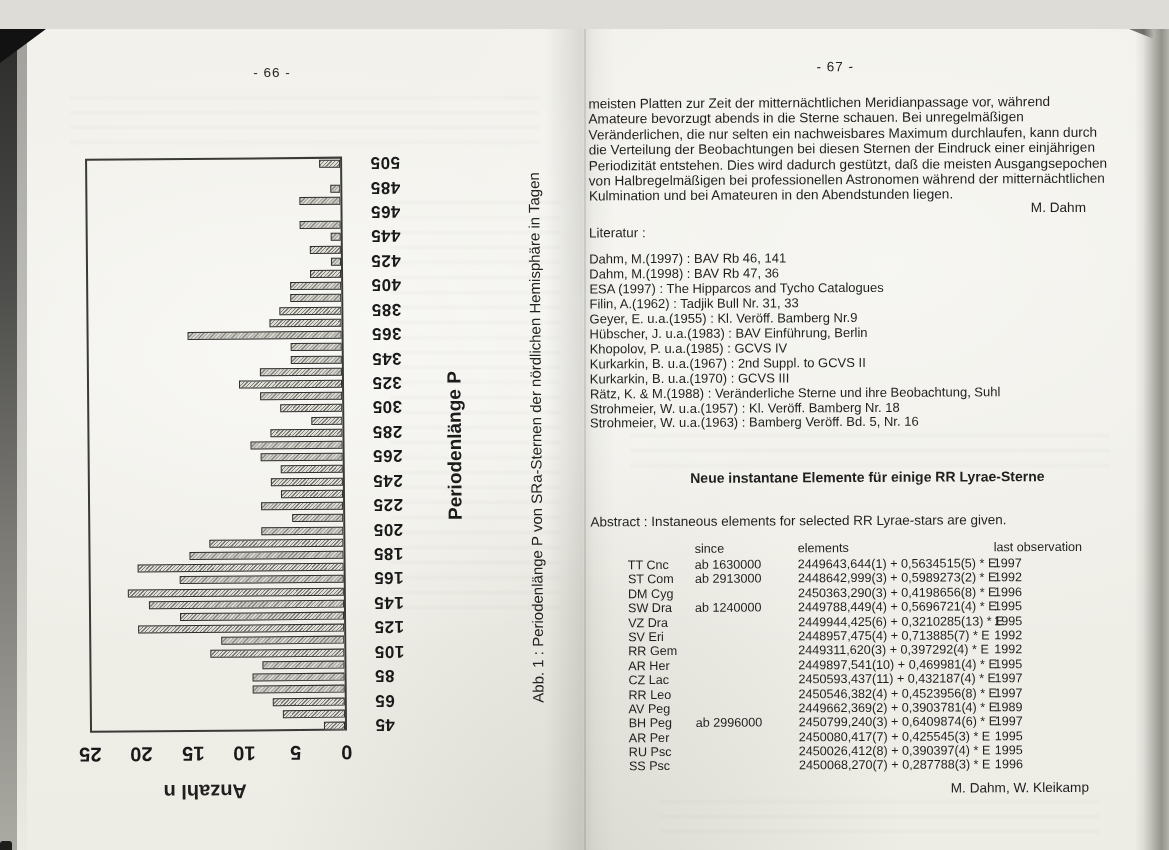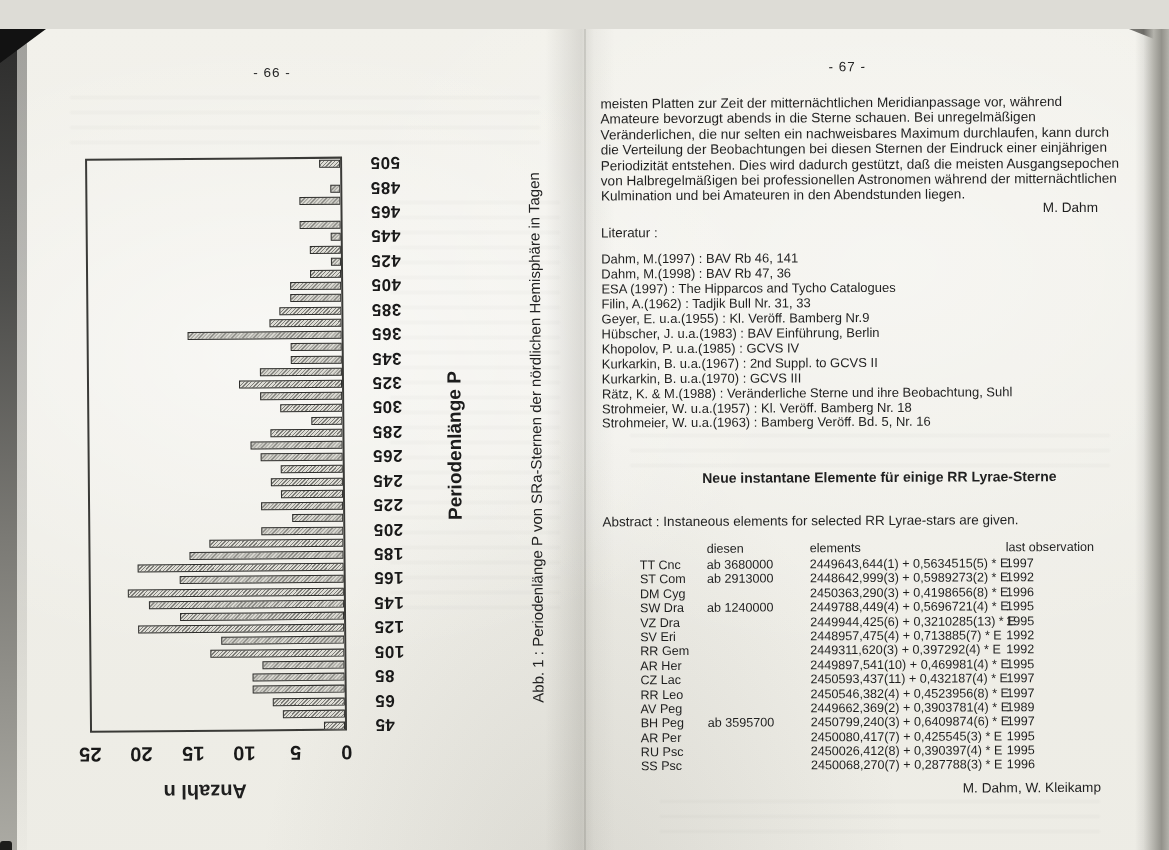--- a/index.html
+++ b/index.html
@@ -51,21 +51,21 @@
   .axis-period{position:absolute;left:396px;top:40px;width:62px;height:520px;
     display:flex;align-items:center;justify-content:center;}
   .axis-period span{display:inline-block;transform:rotate(-90deg);white-space:nowrap;
     font-size:19px;font-weight:700;color:#1c1c1c;}
   .fig-caption{position:absolute;left:478px;top:0;width:60px;height:584px;
     display:flex;align-items:center;justify-content:center;}
   .fig-caption span{display:inline-block;transform:rotate(-90deg);white-space:nowrap;
     font-size:15px;color:#222;}
   .pageno{position:absolute;font-size:13.5px;color:#262626;letter-spacing:1px;text-align:center;}
   
-  .page-right{position:absolute;left:592px;top:0;width:562px;height:733px;}
+  .page-right{position:absolute;left:580px;top:0;width:562px;height:733px;}
   .rp-inner{position:absolute;left:0;top:0;width:100%;height:100%;transform:rotate(-.3deg);transform-origin:50% 0;}
   .para{position:absolute;left:8px;top:66px;width:540px;font-size:13.6px;}
   .para div{line-height:15.4px;white-space:nowrap;}
   .sig1{position:absolute;left:8px;top:172px;width:497px;text-align:right;font-size:13.6px;}
   .lit-head{position:absolute;left:8px;top:195px;font-size:13.4px;}
   .lit-list{position:absolute;left:8px;top:222px;width:540px;font-size:13px;}
   .lit-list div{line-height:14.95px;white-space:nowrap;}
   .art-title{position:absolute;left:10px;top:440px;width:550px;text-align:center;
     font-size:14px;font-weight:700;}
   .abstract{position:absolute;left:8px;top:484px;width:540px;font-size:13.5px;}
@@ -270,28 +270,28 @@
           <div>Rätz, K. &amp; M.(1988) : Veränderliche Sterne und ihre Beobachtung, Suhl</div>
           <div>Strohmeier, W. u.a.(1957) : Kl. Veröff. Bamberg Nr. 18</div>
           <div>Strohmeier, W. u.a.(1963) : Bamberg Veröff. Bd. 5, Nr. 16</div>
         </div>
 
       <div class="art-title">Neue instantane Elemente für einige RR Lyrae-Sterne</div>
       <div class="abstract">Abstract : Instaneous elements for selected RR Lyrae-stars are given.</div>
 
       <div class="thead">
         <span></span>
-        <span>diesen</span>
+        <span>since</span>
         <span>elements</span>
         <span>last observation</span>
       </div>
       <div class="tbody" id="tbody">
           <div class="trow">
             <span>TT Cnc</span>
-            <span>ab 3680000</span>
+            <span>ab 1630000</span>
             <span>2449643,644(1) + 0,5634515(5) * E</span>
             <span>1997</span>
           </div>
           <div class="trow">
             <span>ST Com</span>
             <span>ab 2913000</span>
             <span>2448642,999(3) + 0,5989273(2) * E</span>
             <span>1992</span>
           </div>
           <div class="trow">
@@ -343,21 +343,21 @@
             <span>1997</span>
           </div>
           <div class="trow">
             <span>AV Peg</span>
             <span></span>
             <span>2449662,369(2) + 0,3903781(4) * E</span>
             <span>1989</span>
           </div>
           <div class="trow">
             <span>BH Peg</span>
-            <span>ab 3595700</span>
+            <span>ab 2996000</span>
             <span>2450799,240(3) + 0,6409874(6) * E</span>
             <span>1997</span>
           </div>
           <div class="trow">
             <span>AR Per</span>
             <span></span>
             <span>2450080,417(7) + 0,425545(3) * E</span>
             <span>1995</span>
           </div>
           <div class="trow">

